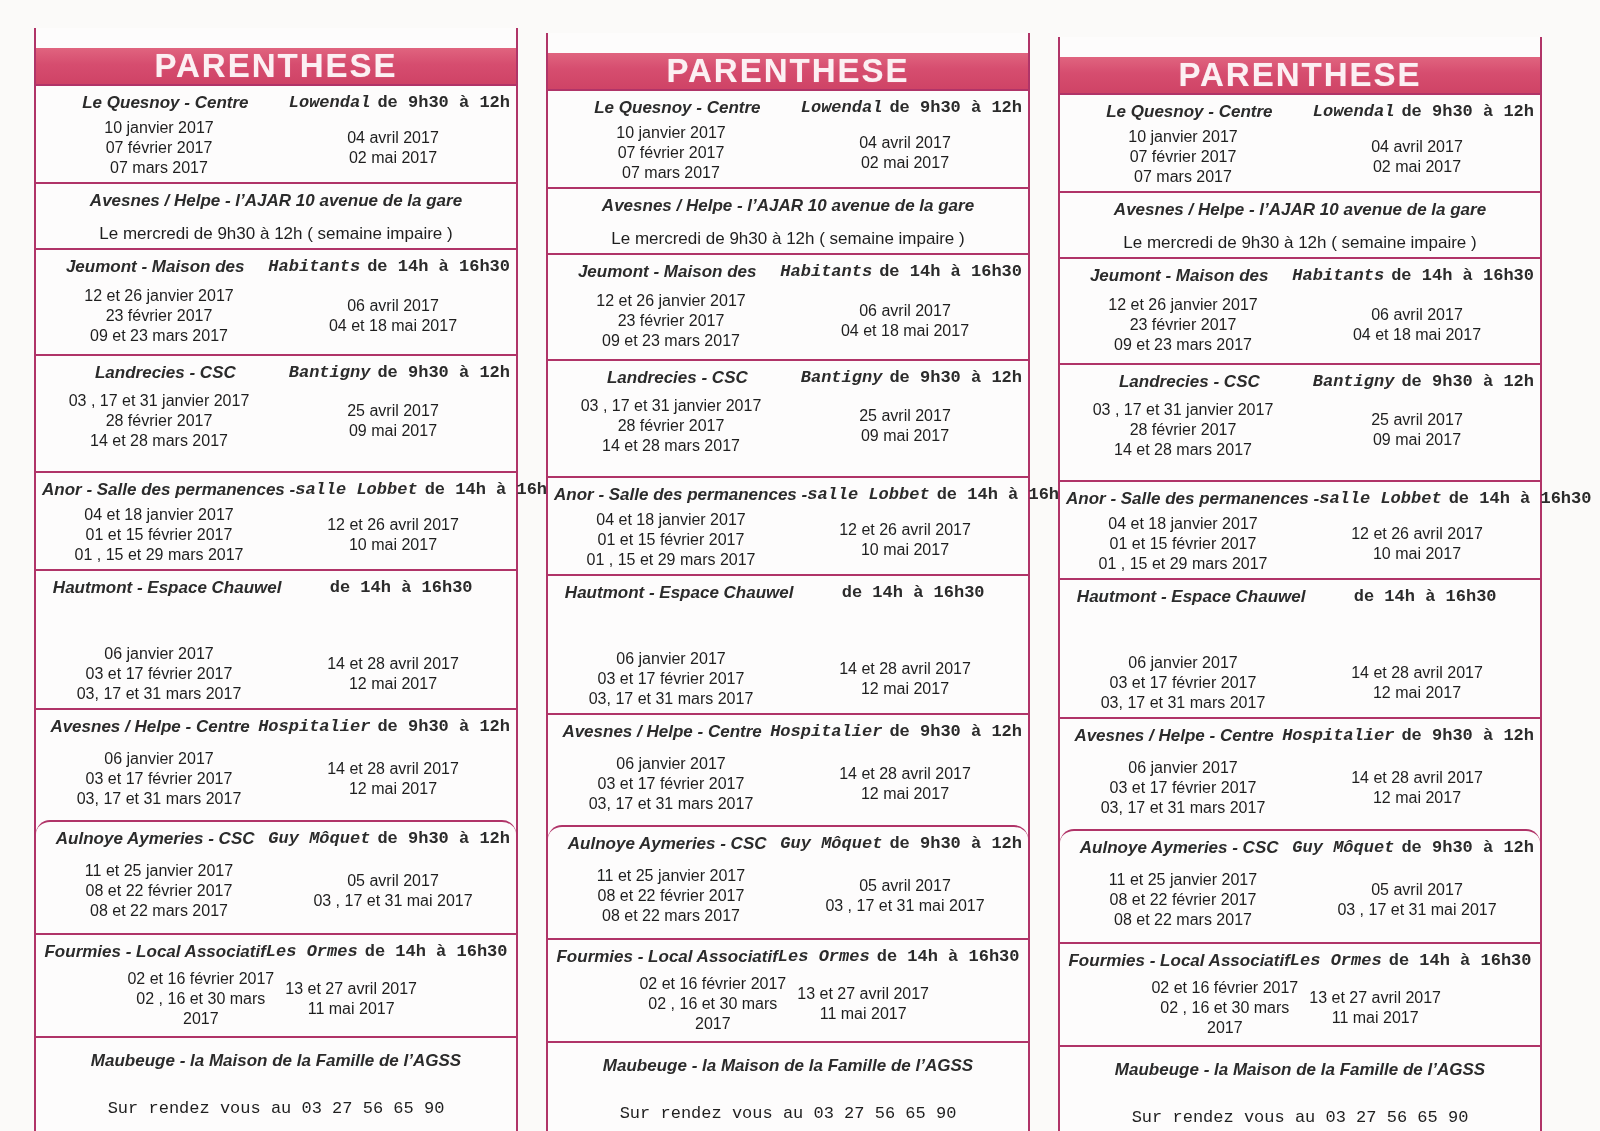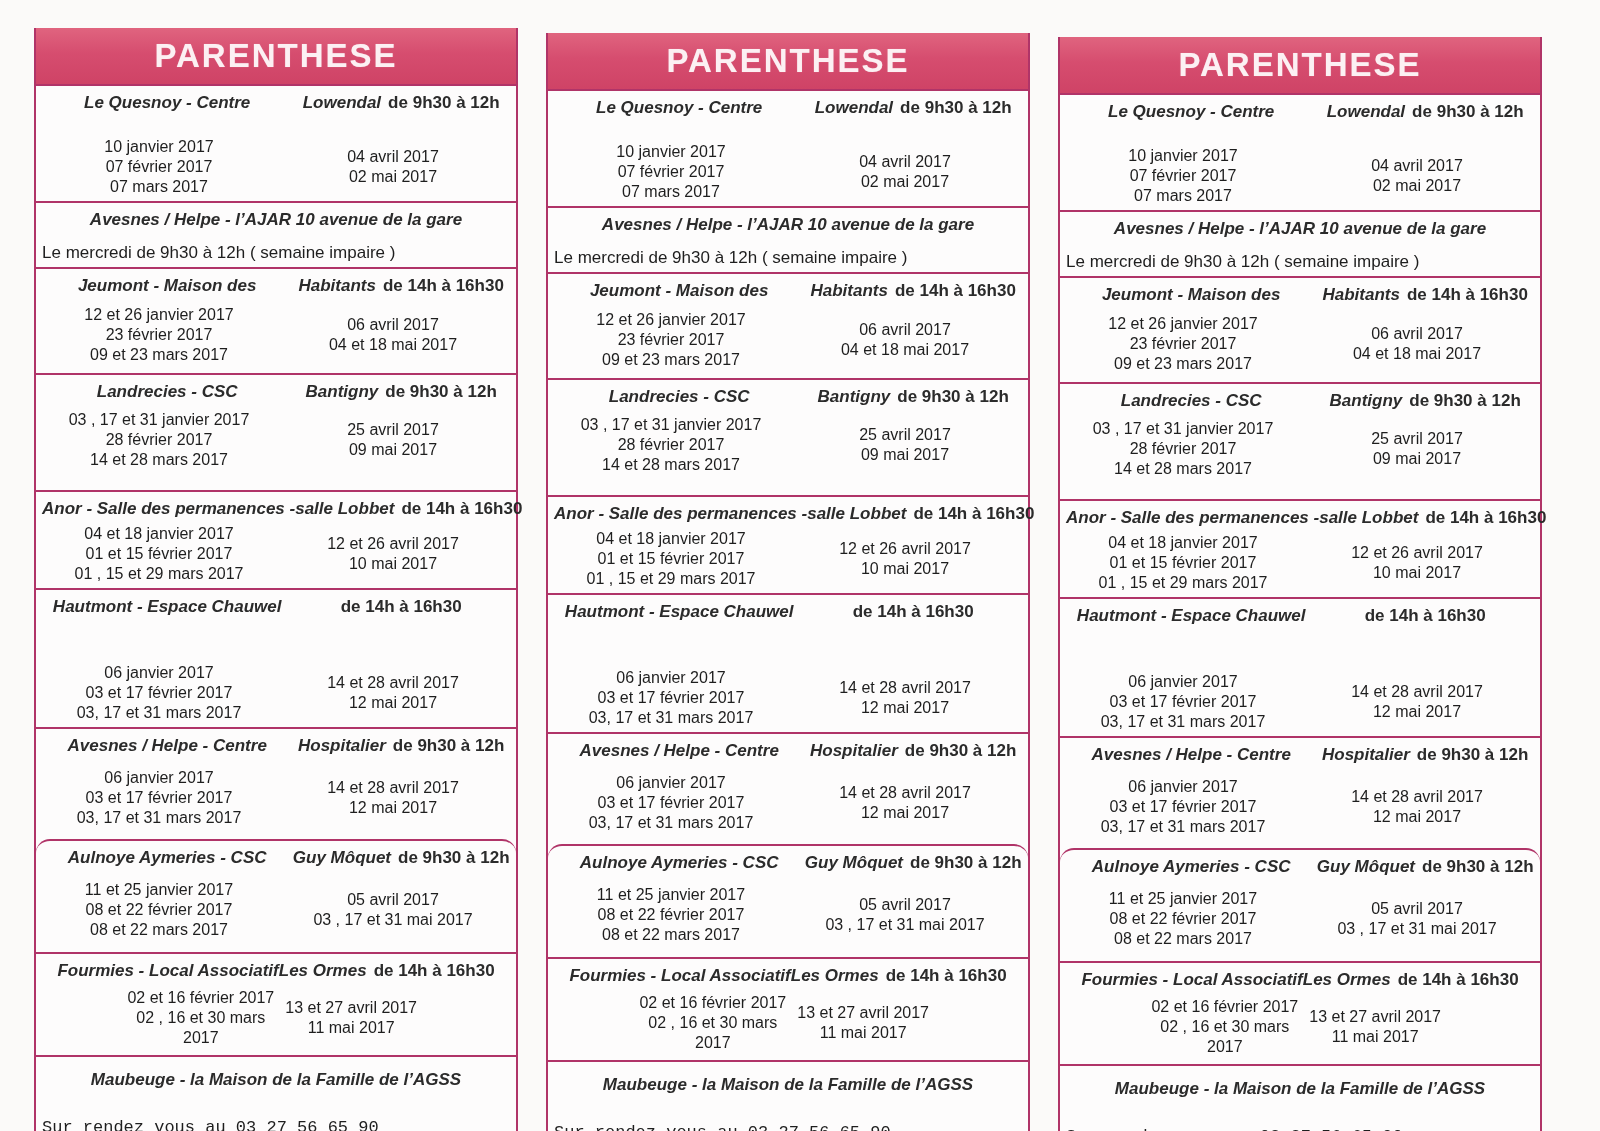--- a/index.html
+++ b/index.html
@@ -19,57 +19,57 @@
   .page{display:flex;padding-left:34px;}
   .flyer{
     width:484px;flex:0 0 484px;box-sizing:border-box;
     border:2px solid var(--line);border-top:none;
     background:#fdfcfc;
   }
   .col-0{margin-top:28px;margin-right:28px;}
   .col-1{margin-top:33px;margin-right:28px;}
   .col-2{margin-top:37px;}
   .band{
-    height:58px;box-sizing:border-box;
+    height:38px;box-sizing:border-box;
     background:linear-gradient(180deg,var(--band-top) 0%,var(--band-mid) 45%,var(--band-bot) 100%);
     border-bottom:2px solid var(--line);
-    display:flex;align-items:center;justify-content:center;
+    display:flex;align-items:center;justify-content:center;margin-top:20px;
   }
   .band .title{
     color:#fcf0f3;font-size:33px;font-weight:bold;letter-spacing:2px;
     text-shadow:0 0 1px rgba(255,255,255,.4);
   }
   .section{
     box-sizing:border-box;border-top:2px solid var(--line);
     padding:5px 6px 4px;display:flex;flex-direction:column;
   }
-  .sec-1{border-top:none;min-height:96px;gap:20px;}
+  .sec-1{border-top:none;min-height:96px;}
   .sec-2{min-height:63px;}
   .sec-3{min-height:106px;}
   .sec-4{min-height:105px;}
   .sec-5{min-height:98px;margin-top:12px;}
   .sec-6{min-height:109px;gap:42px;}
   .sec-7{min-height:112px;}
   .sec-8{min-height:113px;border-radius:14px;}
   .sec-9{min-height:103px;align-items:center;}
   .sec-10{min-height:82px;}
   .hdr{
     display:flex;font-weight:bold;font-style:italic;
     font-size:17px;color:var(--hdr-ink);margin:2px 0 4px;
   }
   .hdr-place{flex:1.15;text-align:center;white-space:nowrap;}
-  .hdr-venue{flex:1;text-align:center;white-space:nowrap;}
+  .hdr-venue{flex:1;text-align:center;white-space:nowrap;font-family:Liberation Mono, monospace;}
   .hdr-venue .venue{margin-right:7px;}
   .hdr-venue .time{font-style:normal;}
   .hdr.one{display:block;text-align:center;}
   .sec-10 .hdr{margin-top:8px;}
   .dates{flex:1;display:flex;align-items:center;font-size:16px;color:var(--ink);}
   .dcol{flex:1;text-align:center;line-height:20px;}
   .note{
-    font-size:17px;color:var(--ink);
+    text-align:center;font-size:17px;color:var(--ink);
     font-style:normal;font-weight:normal;
   }
   .sec-2 .note{margin-top:9px;}
   .sec-10 .note{margin-top:24px;font-family:Liberation Mono, monospace;}
 </style>
 </head>
 <body>
 
 <div class="page" id="page">
     <div class="flyer col-0">

